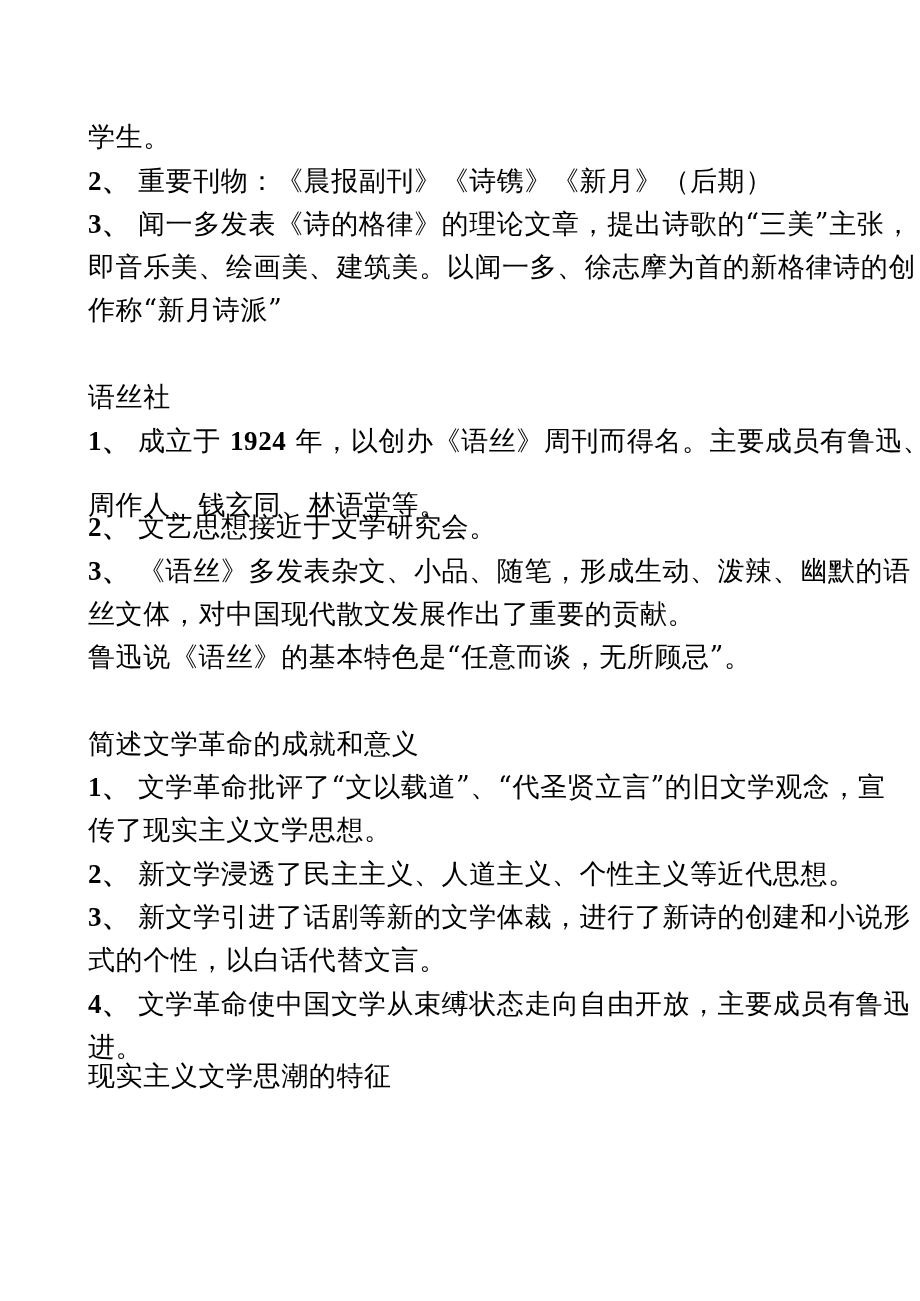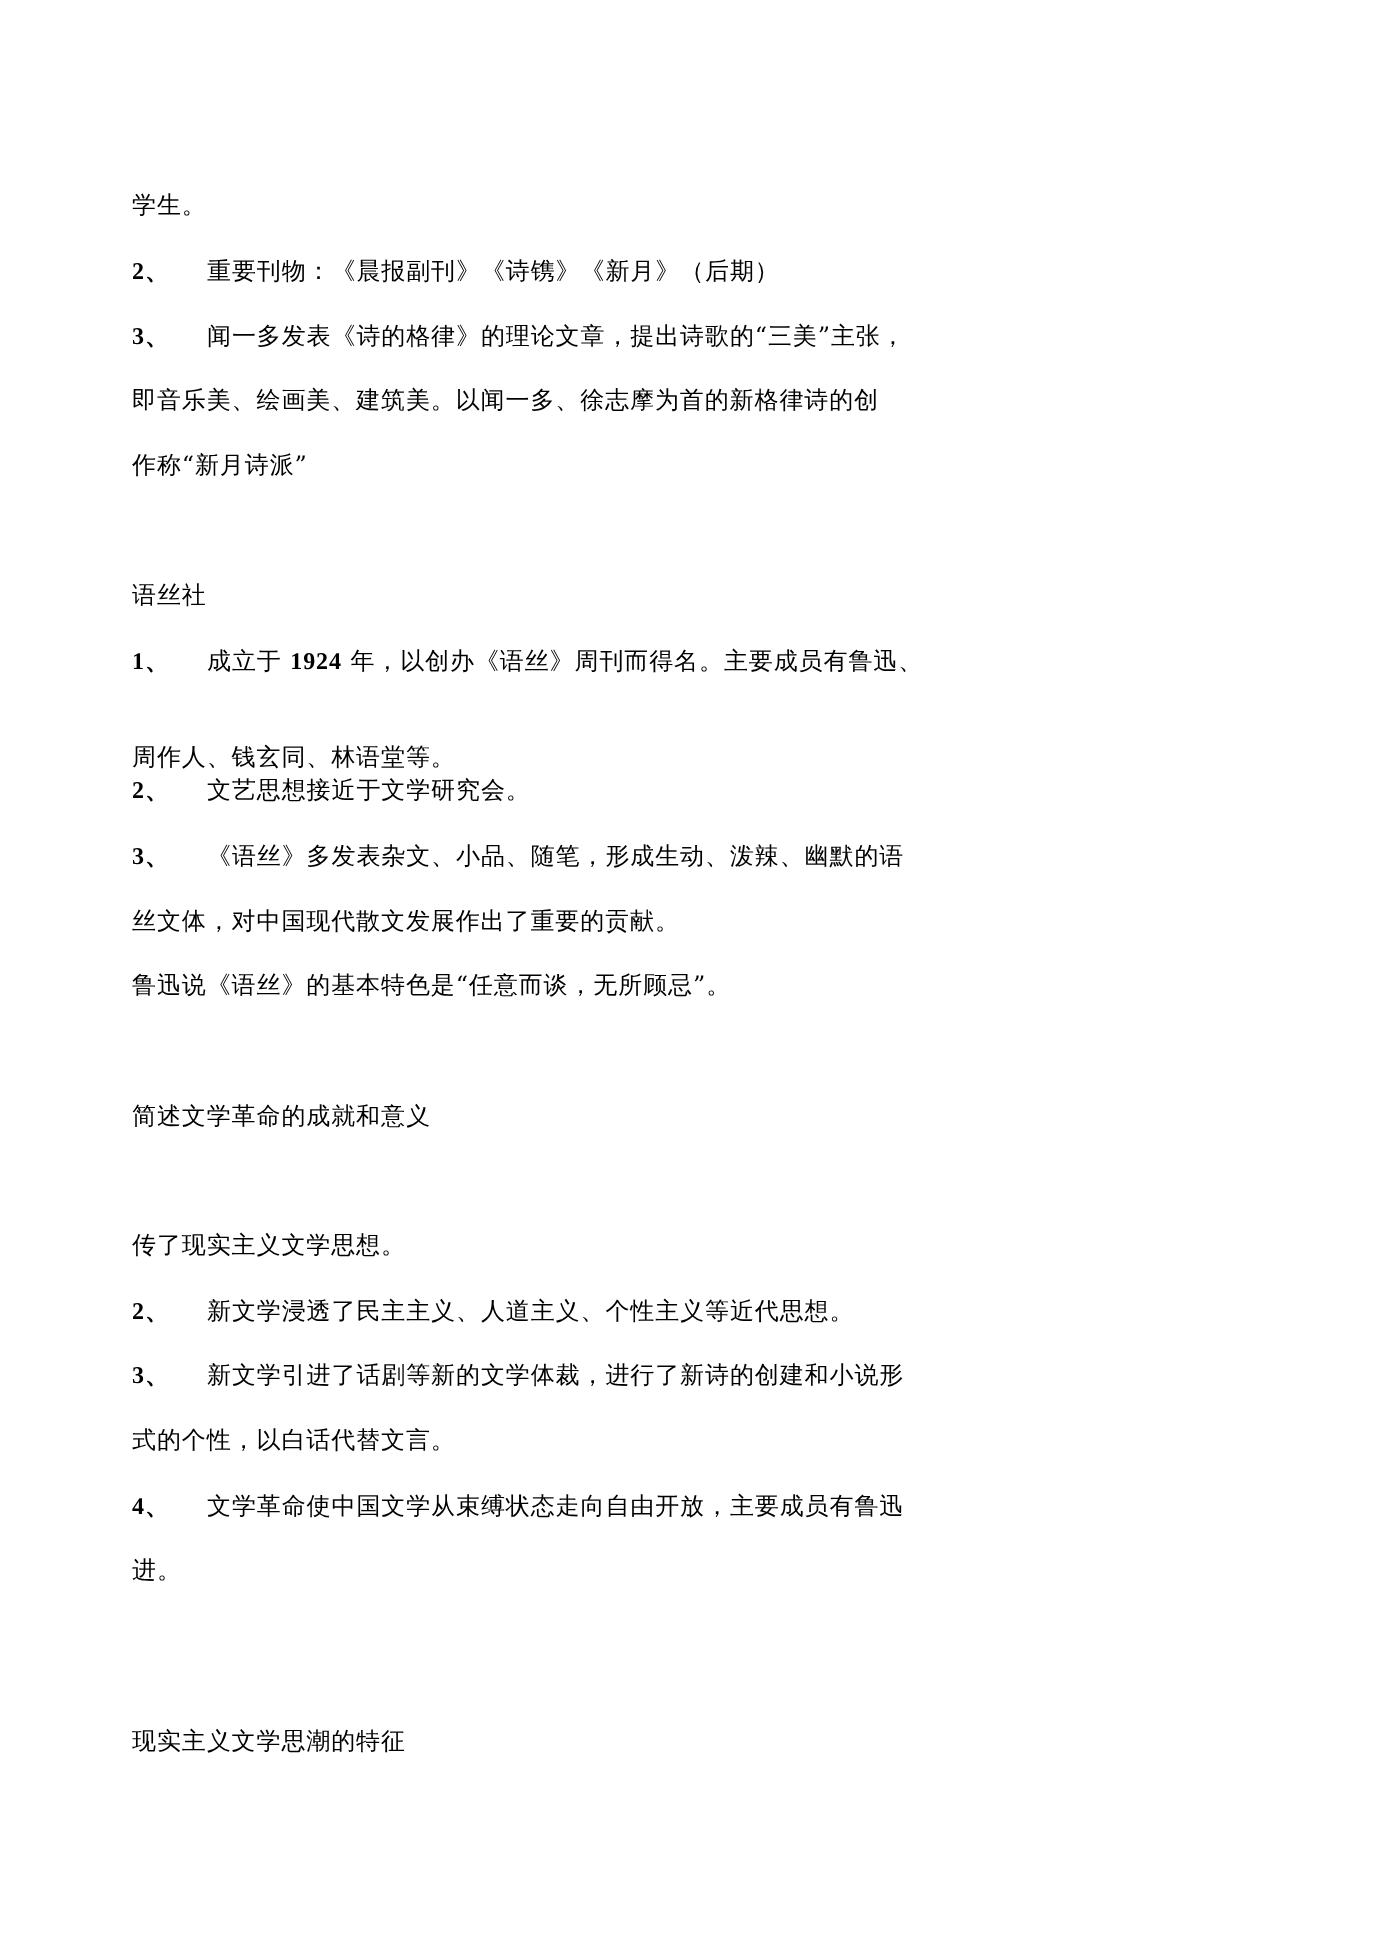--- a/index.html
+++ b/index.html
@@ -19,21 +19,21 @@
       position: absolute;
       left: 0;
       top: 0;
       width: 920px;
       height: 1301px;
     }
     .line {
       position: absolute;
       left: 88px;
       width: 760px;
-      font-size: 16px;
+      font-size: 27px;
       line-height: 26px;
       white-space: nowrap;
       letter-spacing: 0.6px;
     }
     .num {
       font-family: "Liberation Serif", serif;
       font-weight: bold;
       display: inline-block;
       width: 50px;
     }
@@ -84,31 +84,34 @@
   </div>
 
   <div class="line" style="top:558px">
     <span class="num">3、</span><span>《语丝》多发表杂文、小品、随笔，形成生动、泼辣、幽默的语</span>
   </div>
   <div class="line" style="top:601px">丝文体，对中国现代散文发展作出了重要的贡献。</div>
   <div class="line" style="top:731px">简述文学革命的成就和意义</div>
 
   <div class="line" style="top:644px">鲁迅说《语丝》的基本特色是“任意而谈，无所顾忌”。</div>
 
+  <div class="line" style="top:774px">
+    <span class="num">1、</span><span>文学革命批评了“文以载道”、“代圣贤立言”的旧文学观念，宣</span>
+  </div>
   <div class="line" style="top:817px">传了现实主义文学思想。</div>
 
   <div class="line" style="top:861px">
     <span class="num">2、</span><span>新文学浸透了民主主义、人道主义、个性主义等近代思想。</span>
   </div>
 
   <div class="line" style="top:904px">
     <span class="num">3、</span><span>新文学引进了话剧等新的文学体裁，进行了新诗的创建和小说形</span>
   </div>
   <div class="line" style="top:947px">式的个性，以白话代替文言。</div>
 
   <div class="line" style="top:991px">
     <span class="num">4、</span><span>文学革命使中国文学从束缚状态走向自由开放，主要成员有鲁迅</span>
   </div>
   <div class="line" style="top:1034px">进。</div>
 
-  <div class="line" style="top:1148px">现实主义文学思潮的特征</div>
+  <div class="line" style="top:1063px">现实主义文学思潮的特征</div>
 
 </div>
 
 </body></html>

